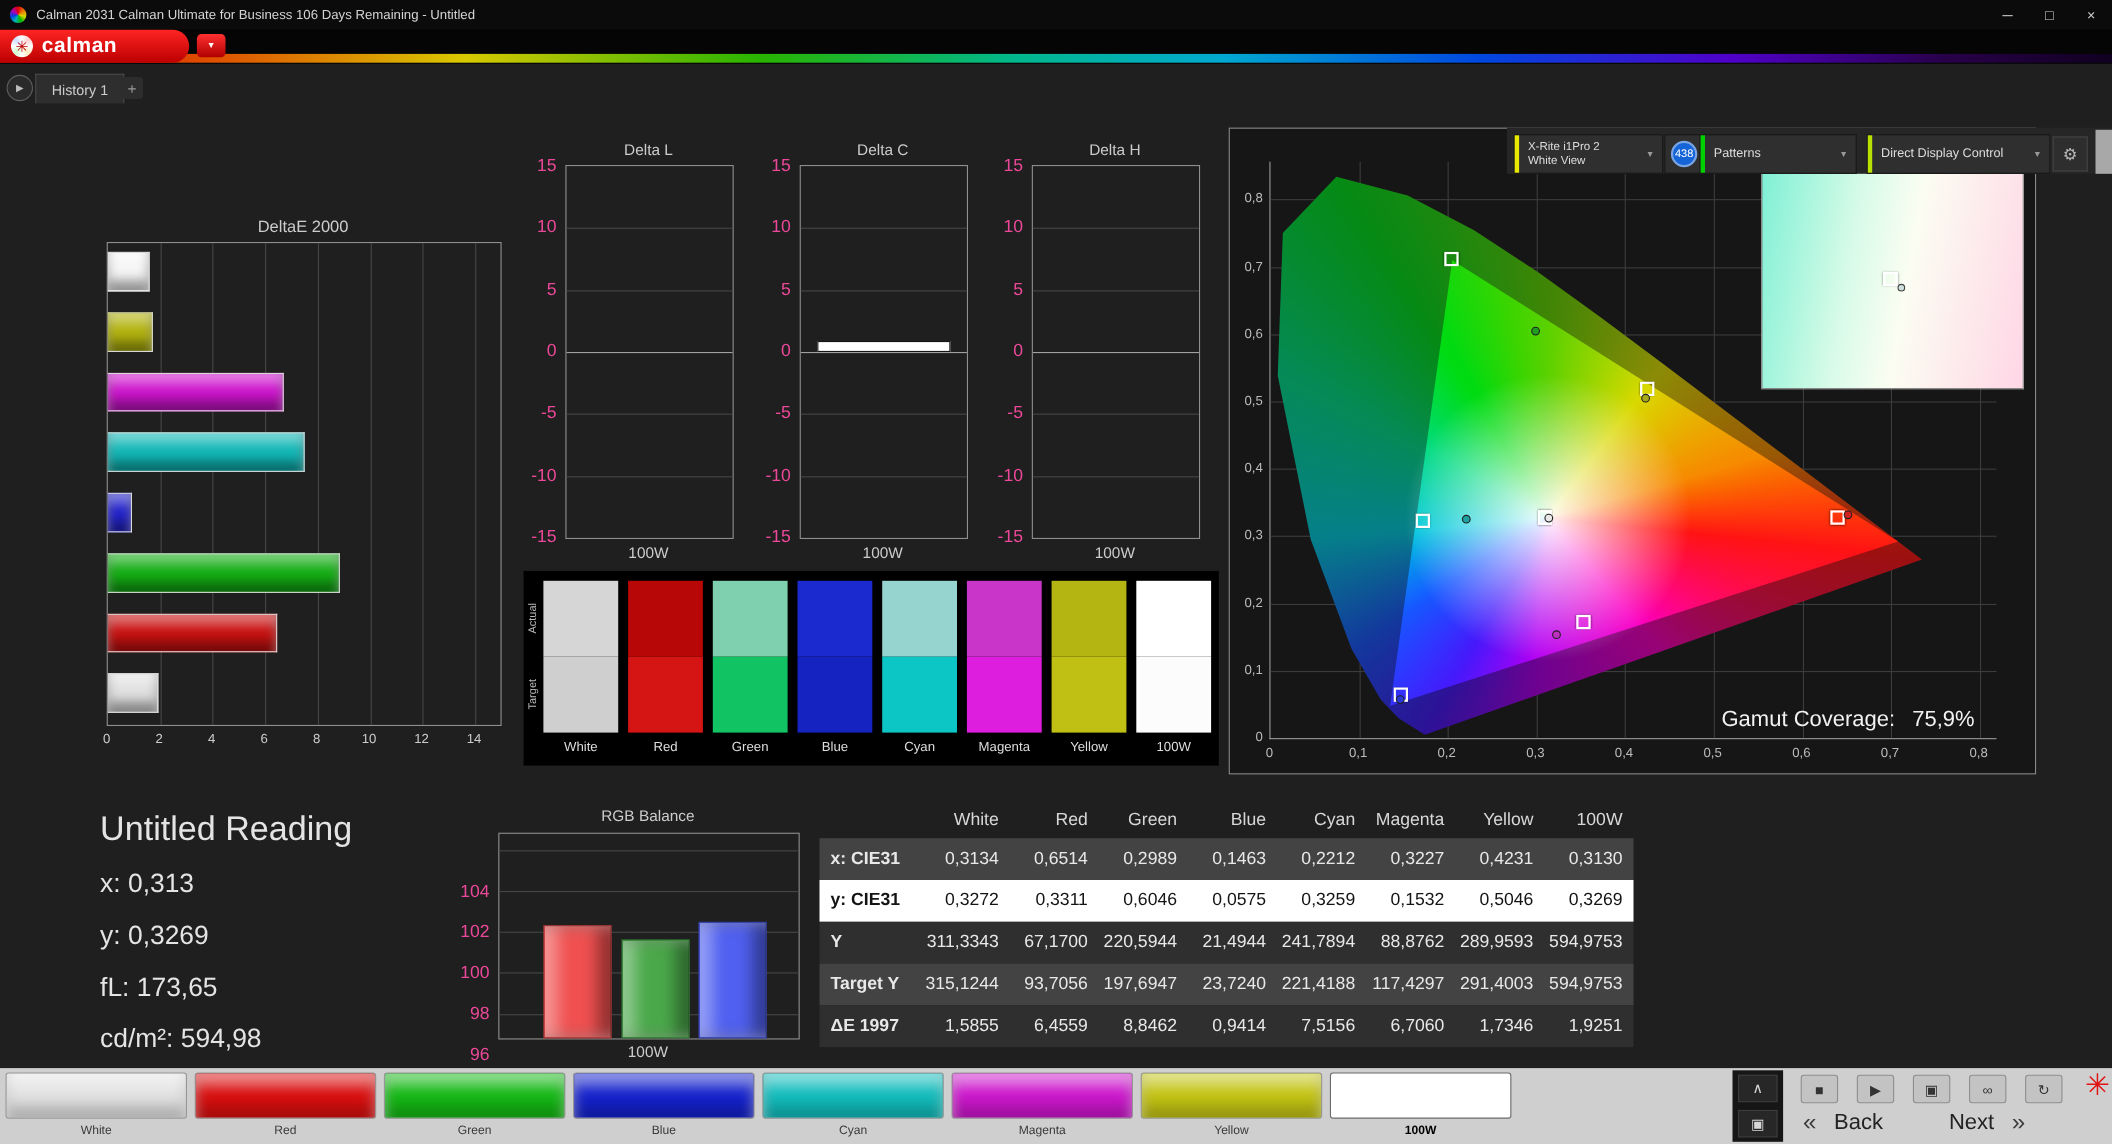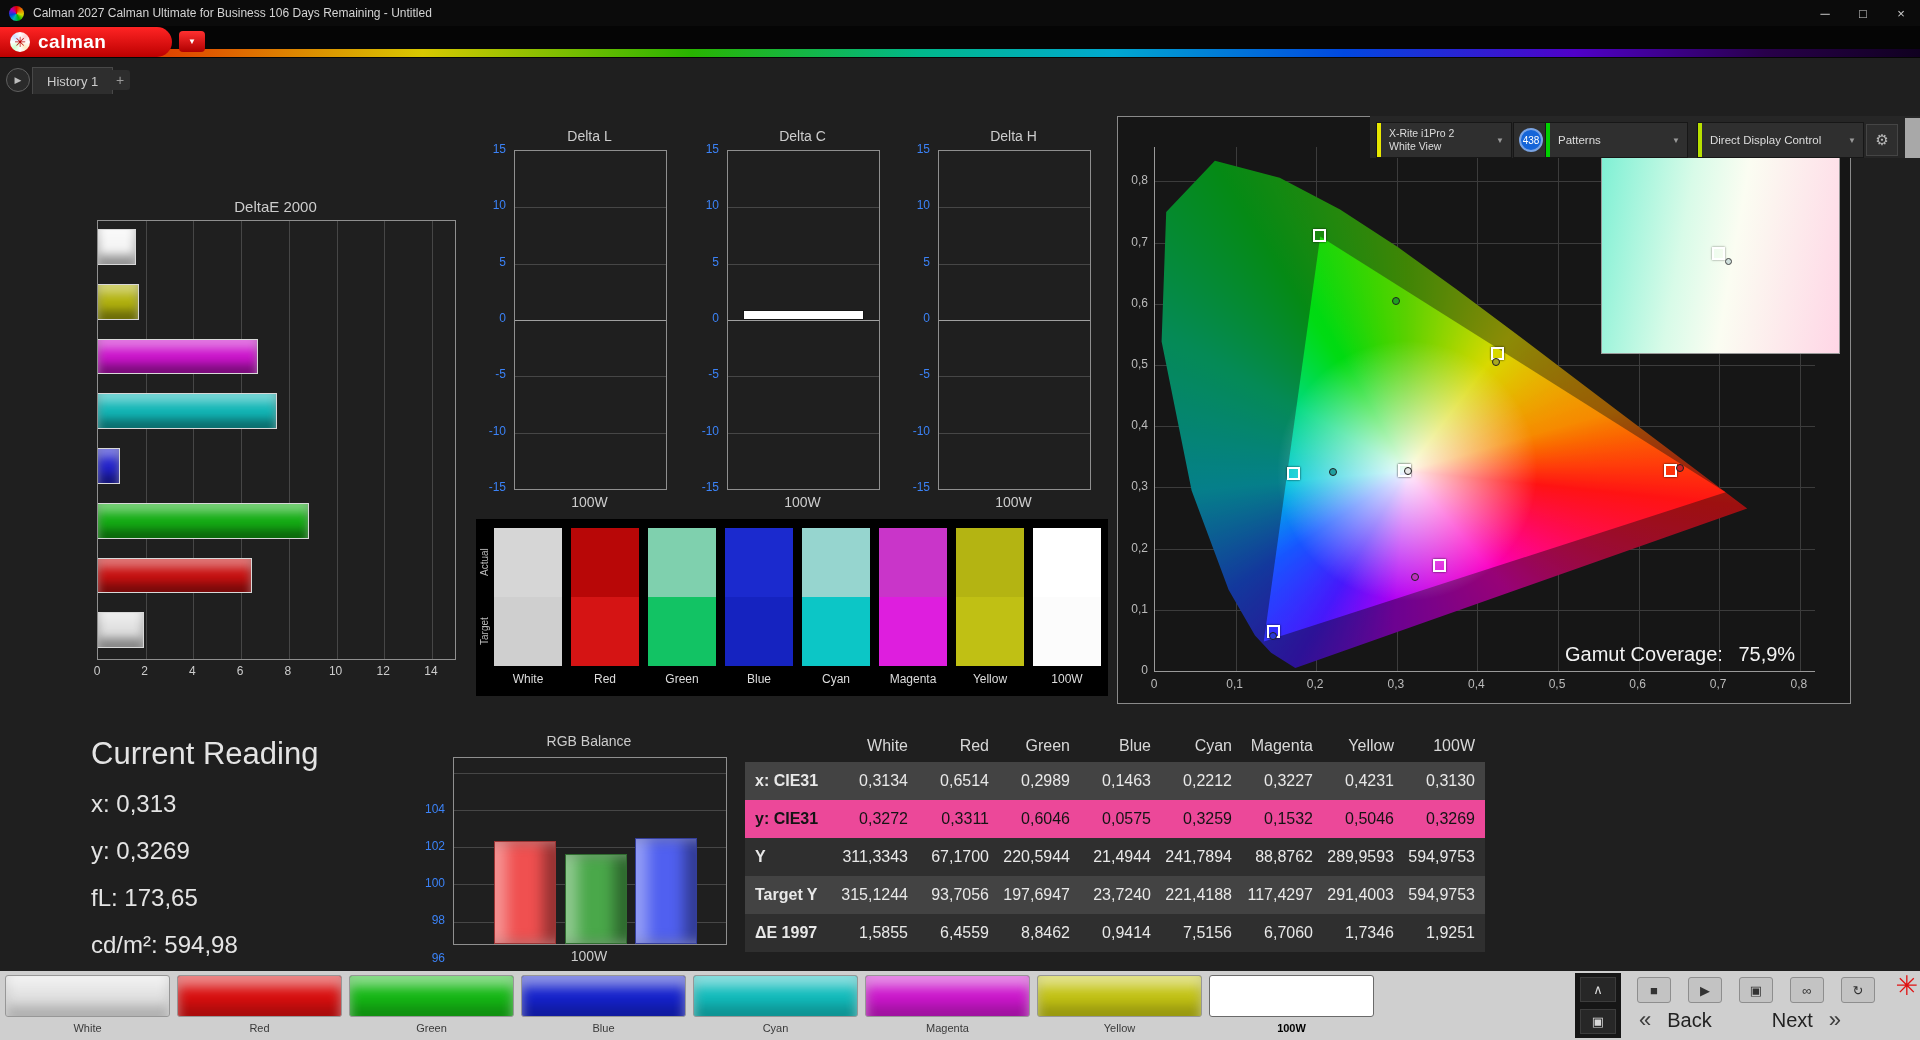--- a/index.html
+++ b/index.html
@@ -63,21 +63,21 @@
   .vgrid{position:absolute;top:0;bottom:0;width:1px;background:#464646;}
   .debar{position:absolute;left:0;box-sizing:border-box;border:1px solid #d8d8d8;border-left:none;
          box-shadow:inset 0 9px 10px rgba(255,255,255,.42), inset 0 -9px 10px rgba(0,0,0,.40);}
   #deltae-xlabels{position:absolute;left:97px;top:664px;width:357px;height:16px;color:#cccccc;font-size:12px;}
   .xtick{position:absolute;transform:translateX(-50%);}
 
   
   .dc-title{position:absolute;width:151px;text-align:center;font-size:14px;color:#cccccc;top:128px;}
   .dc-plot{position:absolute;top:150px;width:151px;height:338px;border:1px solid #8f8f8f;}
   .dc-ylabels{position:absolute;top:150px;width:40px;height:338px;}
-  .ytick{position:absolute;right:4px;font-size:12px;color:#3b82f6;text-align:right;}
+  .ytick{position:absolute;right:4px;font-size:16px;color:#ec4899;text-align:right;}
   .hgrid{position:absolute;left:0;right:0;height:1px;background:#464646;}
   .hzero{position:absolute;left:0;right:0;height:1px;background:#a0a0a0;}
   .dcbar{position:absolute;left:10%;width:80%;background:#ffffff;border:1px solid #161616;box-sizing:border-box;}
   .dc-xlabel{position:absolute;top:494px;width:151px;text-align:center;font-size:14px;color:#cccccc;}
 
   
   #swatch-strip{position:absolute;left:476px;top:519px;width:632px;height:177px;background:#000000;}
   .rot-label{position:absolute;left:1px;width:15px;color:#bbbbbb;font-size:10px;writing-mode:vertical-rl;
              transform:rotate(180deg);display:flex;align-items:center;justify-content:center;}
   #rot-actual{top:9px;height:69px;}
@@ -128,21 +128,21 @@
   .rgbbar{position:absolute;bottom:0;box-sizing:border-box;border:1px solid rgba(0,0,0,.35);
           box-shadow:inset 12px 0 14px rgba(255,255,255,.38), inset -12px 0 14px rgba(0,0,0,.38);}
   .rgb-xlabel{position:absolute;left:453px;top:948px;width:272px;text-align:center;font-size:14px;color:#cccccc;}
 
   
   #measurement-table{position:absolute;left:745px;top:729px;width:740px;font-size:16px;color:#e8e8e8;}
   .trow{display:grid;grid-template-columns:92px repeat(8,81px);height:38px;align-items:center;}
   .trow.thead{height:33px;color:#d8d8d8;}
   .trow.ra{background:#434343;}
   .trow.rb{background:#2f2f2f;}
-  .trow.hl{background:#ec4899;color:#141414;}
+  .trow.hl{background:#ffffff;color:#141414;}
   .tcell{text-align:right;padding-right:10px;white-space:nowrap;overflow:hidden;}
   .tlabel{text-align:left;padding-left:10px;padding-right:0;font-weight:bold;}
 
   
   #bottombar{position:absolute;left:0;top:971px;width:1920px;height:69px;background:#cfcfcf;z-index:5;}
   #patch-bar{position:absolute;left:5px;top:4px;display:flex;gap:7px;}
   .patchwrap{width:165px;}
   .patch{height:42px;border-radius:3px;border:1px solid #979797;box-sizing:border-box;
          box-shadow:inset 0 11px 12px rgba(255,255,255,.5), inset 0 -11px 12px rgba(0,0,0,.22);}
   .patchlabel{text-align:center;font-size:11px;color:#3a3a3a;margin-top:5px;}
@@ -160,21 +160,21 @@
   .nav-row{position:absolute;left:66px;top:36px;display:flex;align-items:center;gap:16px;color:#222;font-size:20px;}
   .nav-chev{font-size:22px;color:#3c3c3c;}
 </style>
 </head>
 <body>
 
 <div id="stage">
 
   <div class="titlebar">
     <span class="app-icon"></span>
-    <span class="title-text">Calman 2027 Calman Ultimate for Business 106 Days Remaining  - Untitled</span>
+    <span class="title-text">Calman 2031 Calman Ultimate for Business 106 Days Remaining  - Untitled</span>
     <div class="win-btns">
       <span class="win-btn">─</span>
       <span class="win-btn">□</span>
       <span class="win-btn">×</span>
     </div>
   </div>
 
   <div class="brandbar">
     <div class="rainbow"></div>
     <div class="calman-logo">
@@ -425,21 +425,21 @@
       <div class="inset-sq"></div>
       <div class="inset-dot"></div>
     </div>
     <div id="gamut-cov">
       <span>Gamut Coverage:</span>
       <span style="margin-left:10px;">75,9%</span>
     </div>
   </div>
 
   <div id="current-reading">
-    <div class="cr-title">Current Reading</div>
+    <div class="cr-title">Untitled Reading</div>
     <div class="cr-line">x: 0,313</div>
     <div class="cr-line">y: 0,3269</div>
     <div class="cr-line">fL: 173,65</div>
     <div class="cr-line">cd/m²: 594,98</div>
   </div>
 
   <div class="rgb-title">RGB Balance</div>
   <div id="rgb-ylabels">
       <div class="ytick" style="top: 6.88px;">104</div>
       <div class="ytick" style="top: 44.08px;">102</div>

